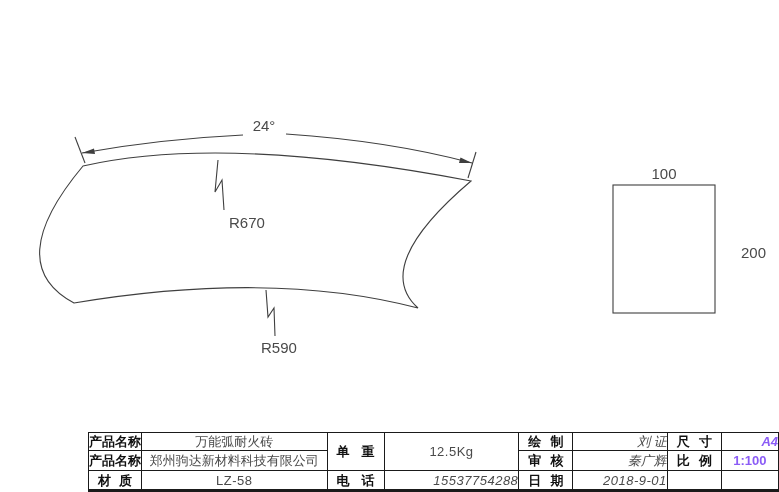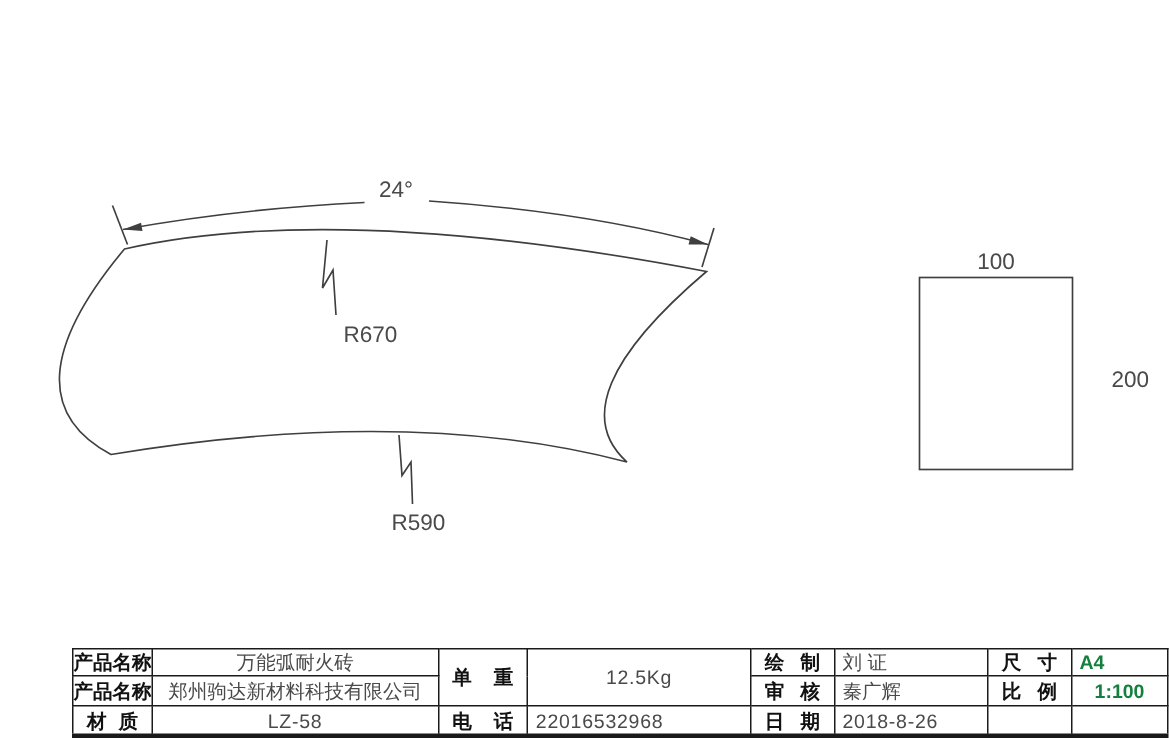--- a/index.html
+++ b/index.html
@@ -45,21 +45,21 @@
   }
   #title-block td {
     border: 1px solid #1a1a1a;
     padding: 0;
     overflow: hidden;
     white-space: nowrap;
     vertical-align: middle;
     font-size: 13px;
     line-height: 1;
   }
-  #title-block { border: 1px solid #1a1a1a; border-bottom-width: 3px; }
+  #title-block { border: 1px solid #1a1a1a; border-bottom-width: 3px; margin-left: 40px; }
   tr.r1 td { height: 17px; }
   tr.r2 td { height: 19px; }
   tr.r3 td { height: 18px; }
   .lbl {
     font-weight: bold;
     color: #111111;
     text-align: center;
     font-size: 12px;
   }
   .spread {
@@ -69,26 +69,26 @@
     text-align-last: justify;
     -moz-text-align-last: justify;
     padding: 0 9px !important;
     font-size: 12px;
   }
   .val {
     color: #4a4a4a;
     font-weight: normal;
   }
   .center { text-align: center; }
-  .left { text-align: left; padding-left: 5px !important; }
+  .left { text-align: right; padding-left: 5px !important; font-style: italic; }
   .cjk-val { font-size: 13px; }
   .num-val { font-size: 15px; letter-spacing: 0.5px; }
   .bold-val {
     font-weight: bold;
-    color: #15803d;
+    color: #8b5cf6;
     font-size: 13px;
   }
 </style>
 </head>
 <body>
 
 <svg id="drawing" width="779" height="430" viewBox="0 0 779 430" xmlns="http://www.w3.org/2000/svg">
 
   <path class="cad-line" d="M 83,166 Q 225,134 471,181 Q 371,266 418,308 Q 273,270 74,303 Q 1,264 83,166 Z"></path>
 
@@ -138,20 +138,20 @@
     <td class="val center cjk-val">郑州驹达新材料科技有限公司</td>
     <td class="spread">审 核</td>
     <td class="val left cjk-val">秦广辉</td>
     <td class="spread">比 例</td>
     <td class="bold-val center">1:100</td>
   </tr>
   <tr class="r3">
     <td class="spread">材 质</td>
     <td class="val center num-val">LZ-58</td>
     <td class="spread">电 话</td>
-    <td class="val left num-val">22016532968</td>
+    <td class="val left num-val">15537754288</td>
     <td class="spread">日 期</td>
-    <td class="val left num-val">2018-8-26</td>
+    <td class="val left num-val">2018-9-01</td>
     <td></td>
     <td></td>
   </tr>
 </tbody>
   </table>
 
 </body></html>

